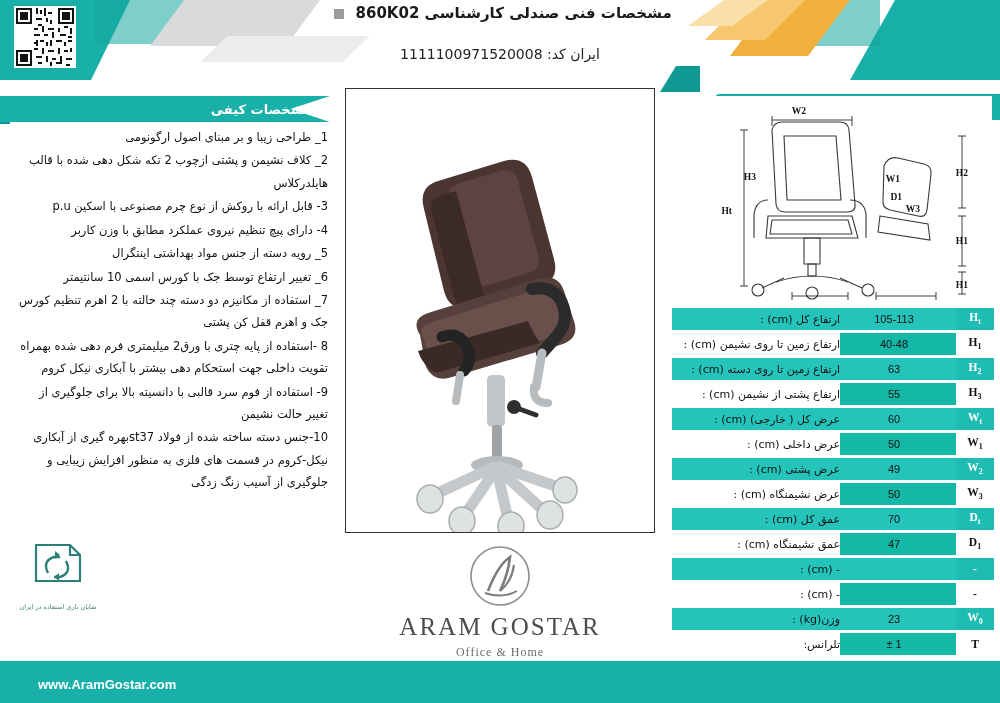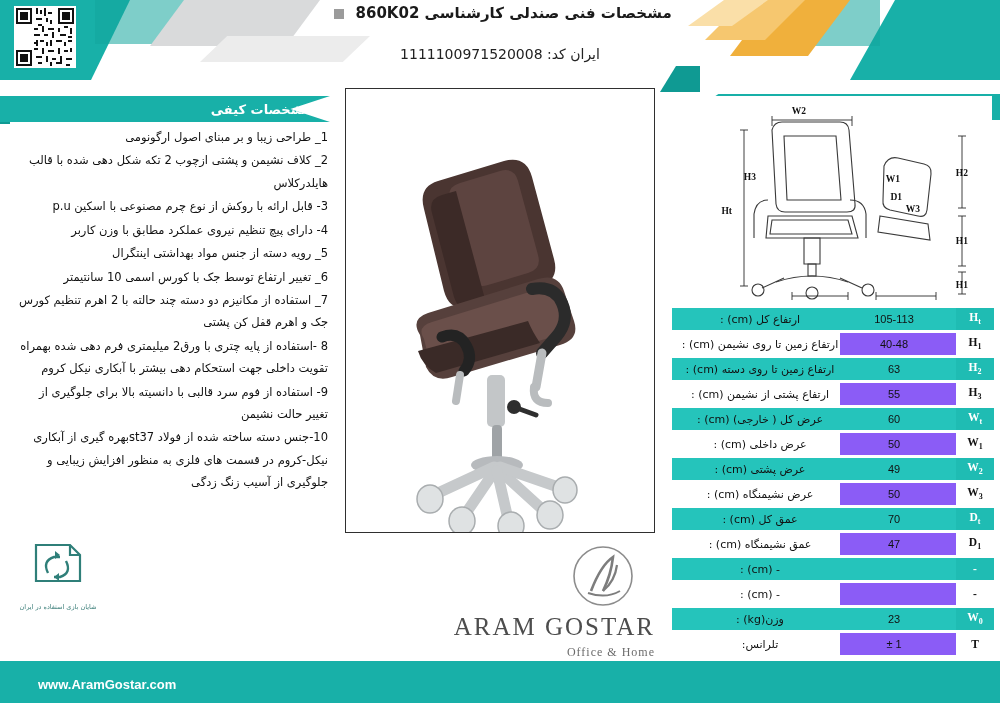--- a/index.html
+++ b/index.html
@@ -72,21 +72,21 @@
 
   
   .photo-panel{
     position:absolute;left:345px;top:88px;width:310px;height:445px;
     background:#fff;border:1px solid #2f2f2f;box-sizing:border-box;overflow:hidden;
   }
   .photo-panel svg{display:block;}
 
   
   .brand{
-    position:absolute;left:345px;top:545px;width:310px;
+    position:absolute;left:345px;top:545px;width:310px;text-align:center;
   }
   .brand .mark{height:62px;}
   .brand .bname{
     font-size:25px;letter-spacing:2px;color:#4d4d4d;font-family:"Liberation Serif",serif;
     margin-top:2px;
   }
   .brand .btag{
     font-size:12px;color:#6b6b6b;letter-spacing:1px;margin-top:4px;
     font-family:"Liberation Serif",serif;
   }
@@ -107,24 +107,24 @@
     font-family:"Liberation Serif",serif;
   }
   .sym.fill{background:#1fbcb3;color:#fff;}
   .sym sub{font-size:8px;}
   .val{
     width:108px;text-align:center;padding-right:8px !important;font-size:11px;color:#111;
     font-family:"Liberation Sans",sans-serif;direction:ltr;
   }
   .val.fill{background:#25c4bb;color:#111;}
   .lbl{
-    text-align:center;padding-left:8px !important;font-size:11px;color:#111;
+    text-align:right;padding-left:8px !important;font-size:11px;color:#111;
   }
   .lbl.fill{background:#25c4bb;}
-  .row-plain .val{background:#8b5cf6;}
+  .row-plain .val{background:#14b8a6;}
 
   
   .footer-band{position:absolute;left:0;bottom:0;width:1000px;height:42px;background:#18b0a8;}
   .footer-band .ftl{position:absolute;left:0;bottom:0;width:700px;height:42px;background:#18b0a8;
     clip-path:polygon(0 0,100% 0,97% 100%,0 100%);}
   .footer-band .ftr{position:absolute;right:0;bottom:0;width:420px;height:42px;background:#18b0a8;}
   .site{
     position:absolute;left:22px;bottom:11px;color:#fff;font-size:13px;font-weight:bold;
     font-family:"Liberation Sans",sans-serif;direction:ltr;margin-left:16px;
   }

